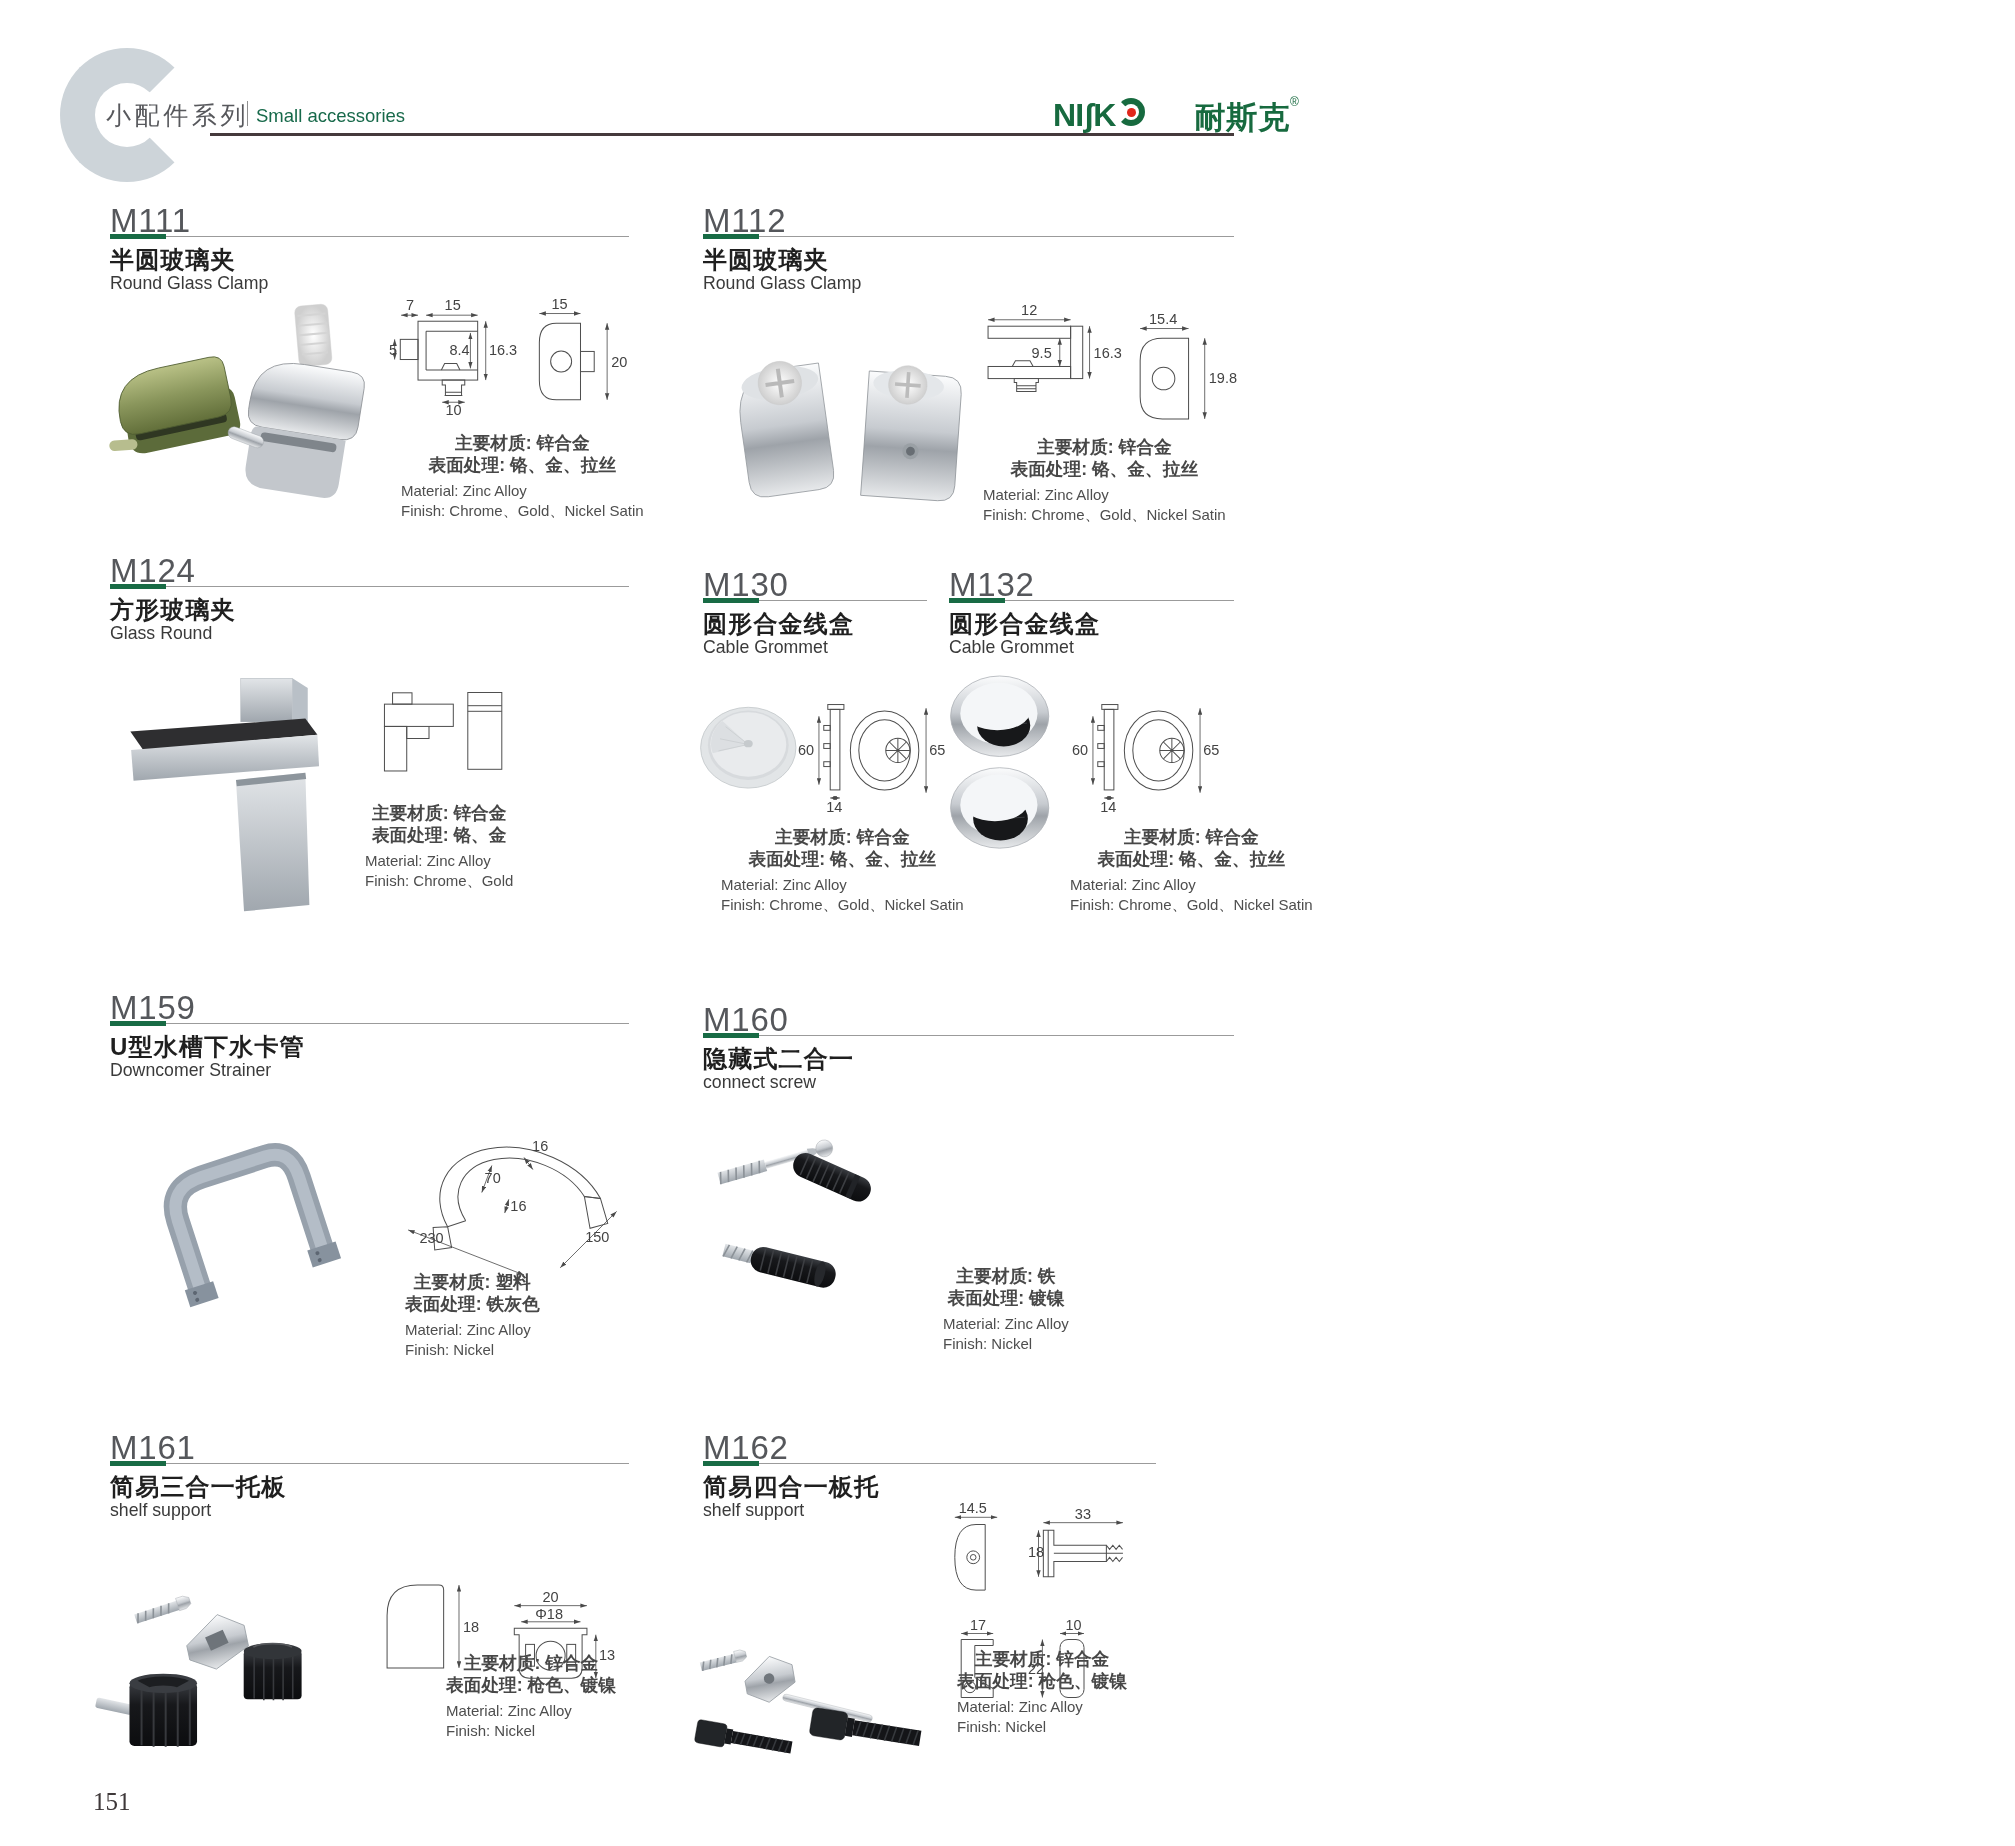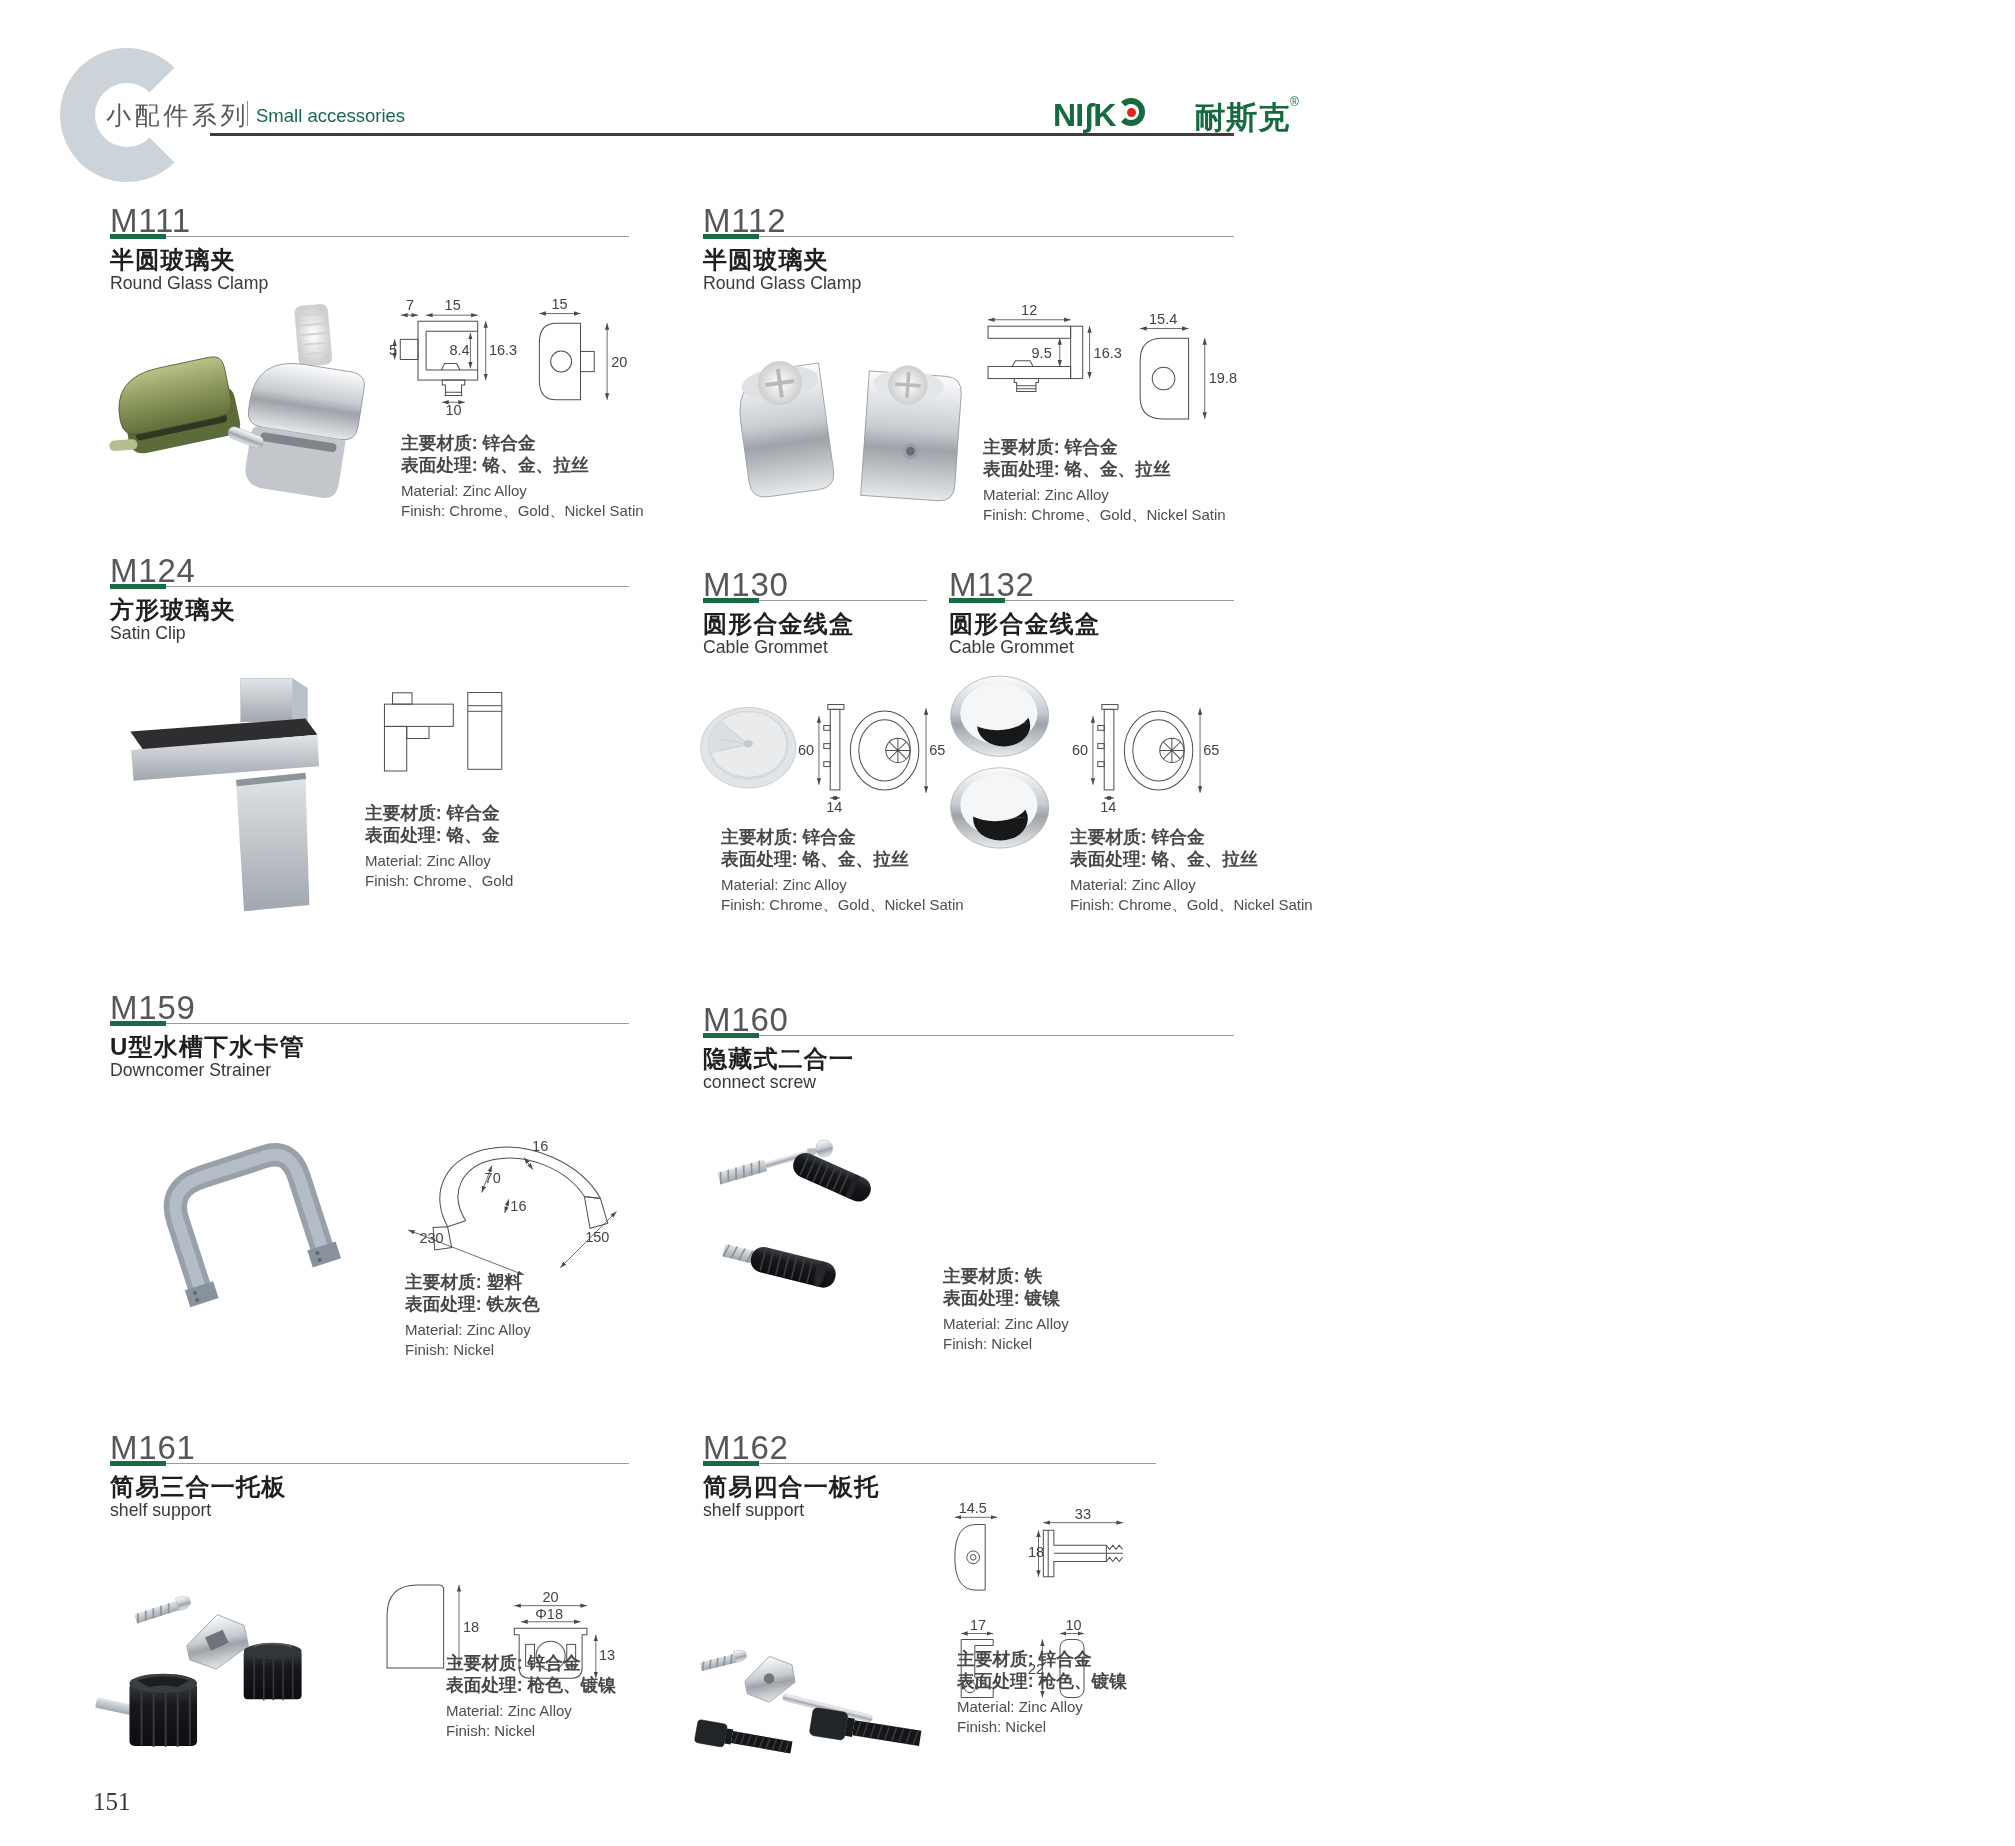--- a/index.html
+++ b/index.html
@@ -21,21 +21,21 @@
   .logo .reg{font-size:12px;font-weight:400;vertical-align:top;position:relative;top:-2.4px;}
   
   .sec{position:absolute;}
   .code{font-size:33px;font-weight:400;color:#55575b;letter-spacing:0.8px;line-height:1;}
   .rule{position:absolute;top:32px;left:0;height:0;border-top:1.2px solid #9b9b9b;}
   .rule-bar{position:absolute;left:0;top:-3.2px;width:56px;height:5.2px;background:#186b45;}
   .cn{position:absolute;left:0;top:40px;font-size:24px;font-weight:700;color:#1f1f1f;letter-spacing:1.2px;white-space:nowrap;}
   .en{position:absolute;left:0;top:69px;font-size:17.7px;color:#3a3a3a;white-space:nowrap;}
   
   .mat{position:absolute;white-space:nowrap;}
-  .mcn{font-size:17.7px;font-weight:600;color:#474747;line-height:22px;}
+  .mcn{font-size:17.7px;font-weight:600;color:#474747;line-height:22px;text-align:center;}
   .men{font-size:15px;color:#4e4e4e;line-height:20px;}
   .mat .men.first{margin-top:4.8px;}
   
   svg.draw{position:absolute;overflow:visible;}
   .ln{stroke:#4f4f4f;stroke-width:2.5;fill:none;}
   .dm{stroke:#4a4a4a;stroke-width:2;fill:none;}
   text.dt{font-family:"Liberation Sans","DejaVu Sans",sans-serif;font-size:36px;fill:#434343;}
   
   svg.photo{position:absolute;overflow:visible;}
   .pagenum{position:absolute;left:93px;top:1788px;font-family:"Liberation Serif","DejaVu Serif",serif;
@@ -104,21 +104,21 @@
       </div>
   <div class="cn">半圆玻璃夹</div>
   <div class="en">Round Glass Clamp</div>
 </div>
 <div class="sec" style="left:110px;top:554px">
   <div class="code">M124</div>
   <div class="rule" style="width:519px">
         <span class="rule-bar"></span>
       </div>
   <div class="cn">方形玻璃夹</div>
-  <div class="en">Satin Clip</div>
+  <div class="en">Glass Round</div>
 </div>
 <div class="sec" style="left:703px;top:568px">
   <div class="code">M130</div>
   <div class="rule" style="width:224px">
         <span class="rule-bar"></span>
       </div>
   <div class="cn">圆形合金线盒</div>
   <div class="en">Cable Grommet</div>
 </div>
 <div class="sec" style="left:949px;top:568px">

